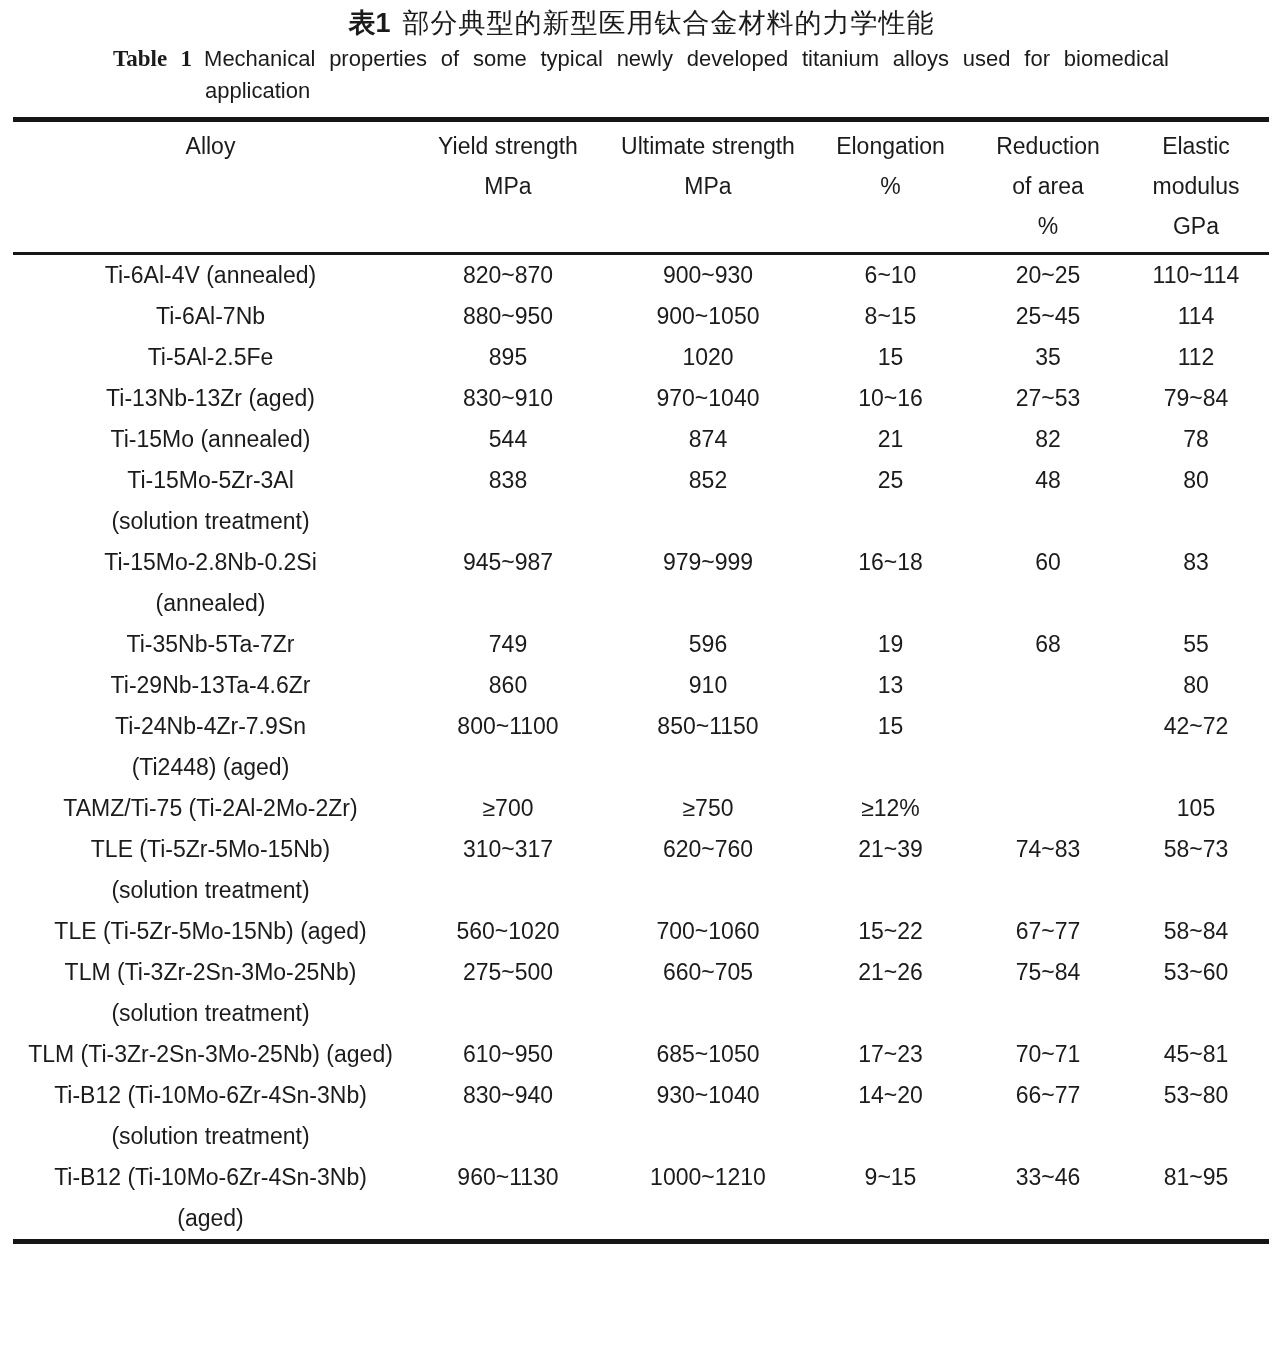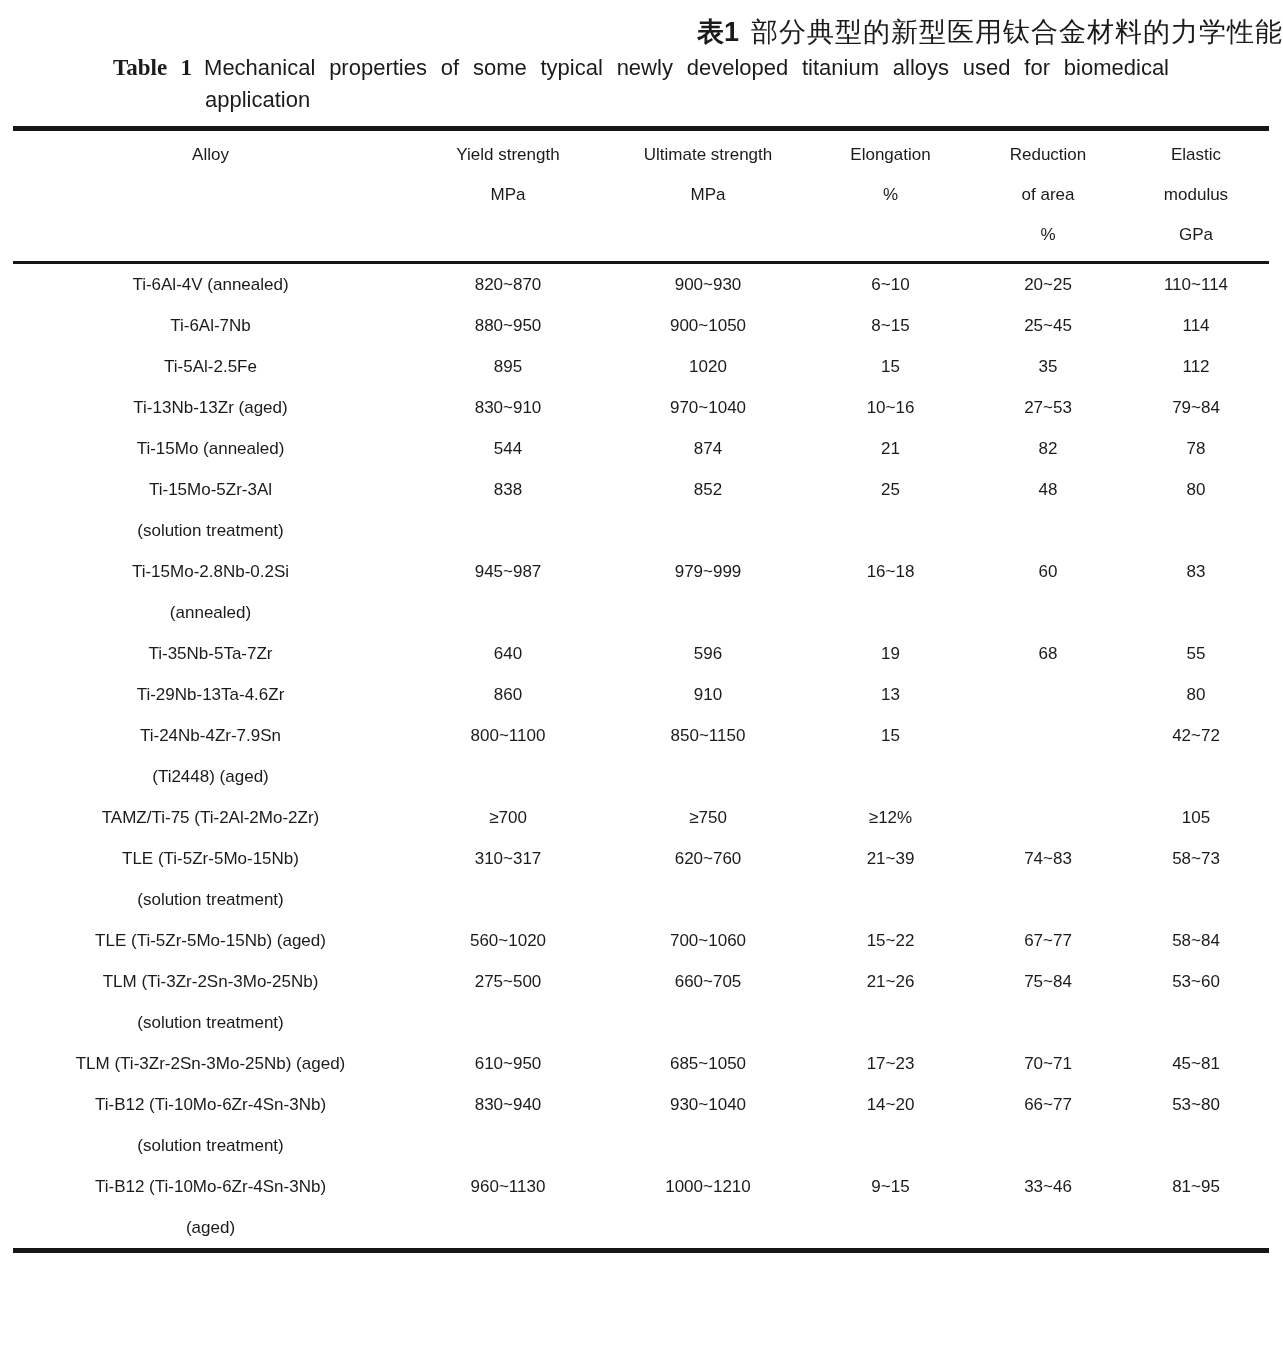--- a/index.html
+++ b/index.html
@@ -3,21 +3,21 @@
 <meta charset="utf-8">
 <style>
   html,body{margin:0;padding:0;}
   body{
     width:1283px;height:1372px;background:#ffffff;
     font-family:"Liberation Sans","DejaVu Sans",sans-serif;
     color:#1b1b1b;overflow:hidden;
   }
   
   .caption-zh{
-    padding-top:16px;text-align:right;font-size:27px;line-height:32px;
+    padding-top:7px;text-align:center;font-size:27px;line-height:32px;
     letter-spacing:1px;
   }
   .caption-zh .zh-label{font-weight:bold;margin-right:12px;letter-spacing:0;}
   .caption-en{
     margin:6px 0 0 113px;width:1056px;
     font-size:22px;line-height:28px;
     text-align:justify;text-align-last:justify;
     white-space:nowrap;
   }
   .caption-en .en-label{
@@ -28,21 +28,21 @@
     margin:4px 4px 0 205px;font-size:22px;line-height:28px;
   }
   
   .table-wrap{
     margin:12px 0 0 13px;width:1256px;
     border-top:5px solid #161616;
     border-bottom:5px solid #161616;
   }
   table{
     width:100%;border-collapse:collapse;table-layout:fixed;
-    font-size:17px;
+    font-size:23px;
   }
   thead tr{border-bottom:3px solid #161616;}
   th{
     font-weight:normal;vertical-align:top;text-align:center;
     padding:4px 0 6px 0;
   }
   th div{line-height:40px;}
   td{
     vertical-align:top;text-align:center;line-height:41px;
     padding:0;
@@ -177,21 +177,21 @@
         <td>979~999</td>
         <td>16~18</td>
         <td>60</td>
         <td>83</td>
       </tr>
         <tr>
         <td>
           <div>Ti-35Nb-5Ta-7Zr</div>
           <div></div>
         </td>
-        <td>640</td>
+        <td>749</td>
         <td>596</td>
         <td>19</td>
         <td>68</td>
         <td>55</td>
       </tr>
         <tr>
         <td>
           <div>Ti-29Nb-13Ta-4.6Zr</div>
           <div></div>
         </td>

